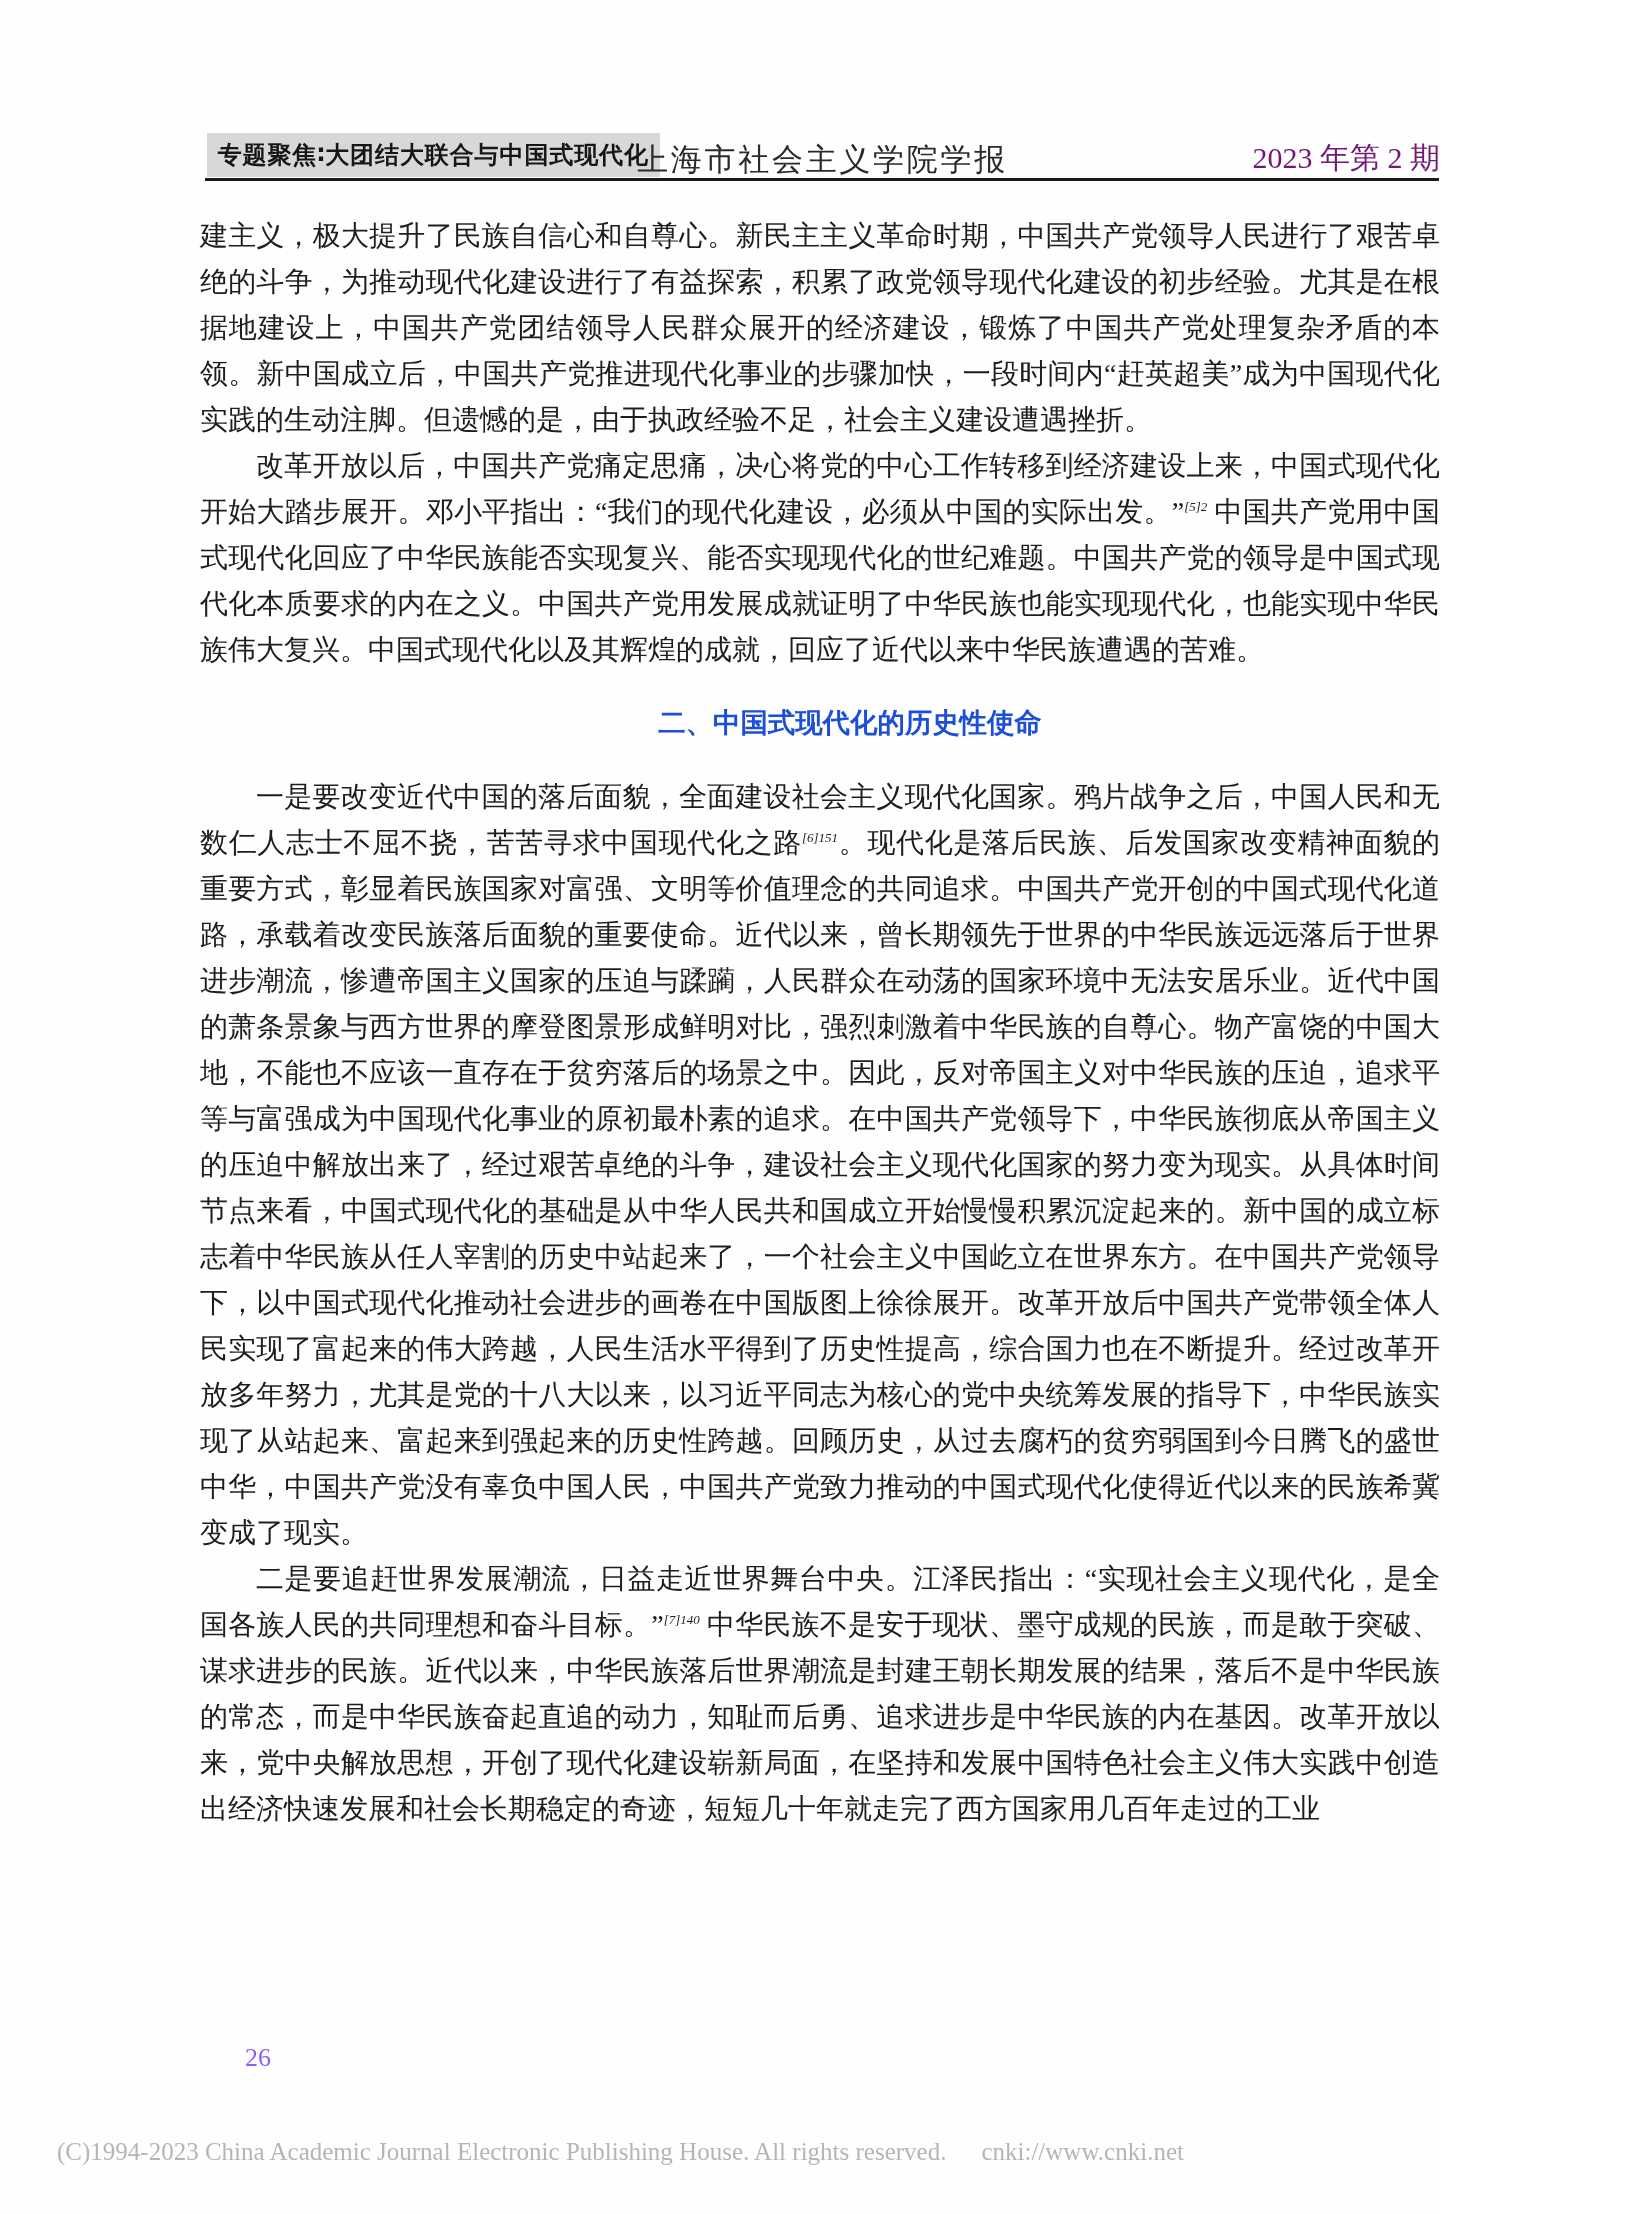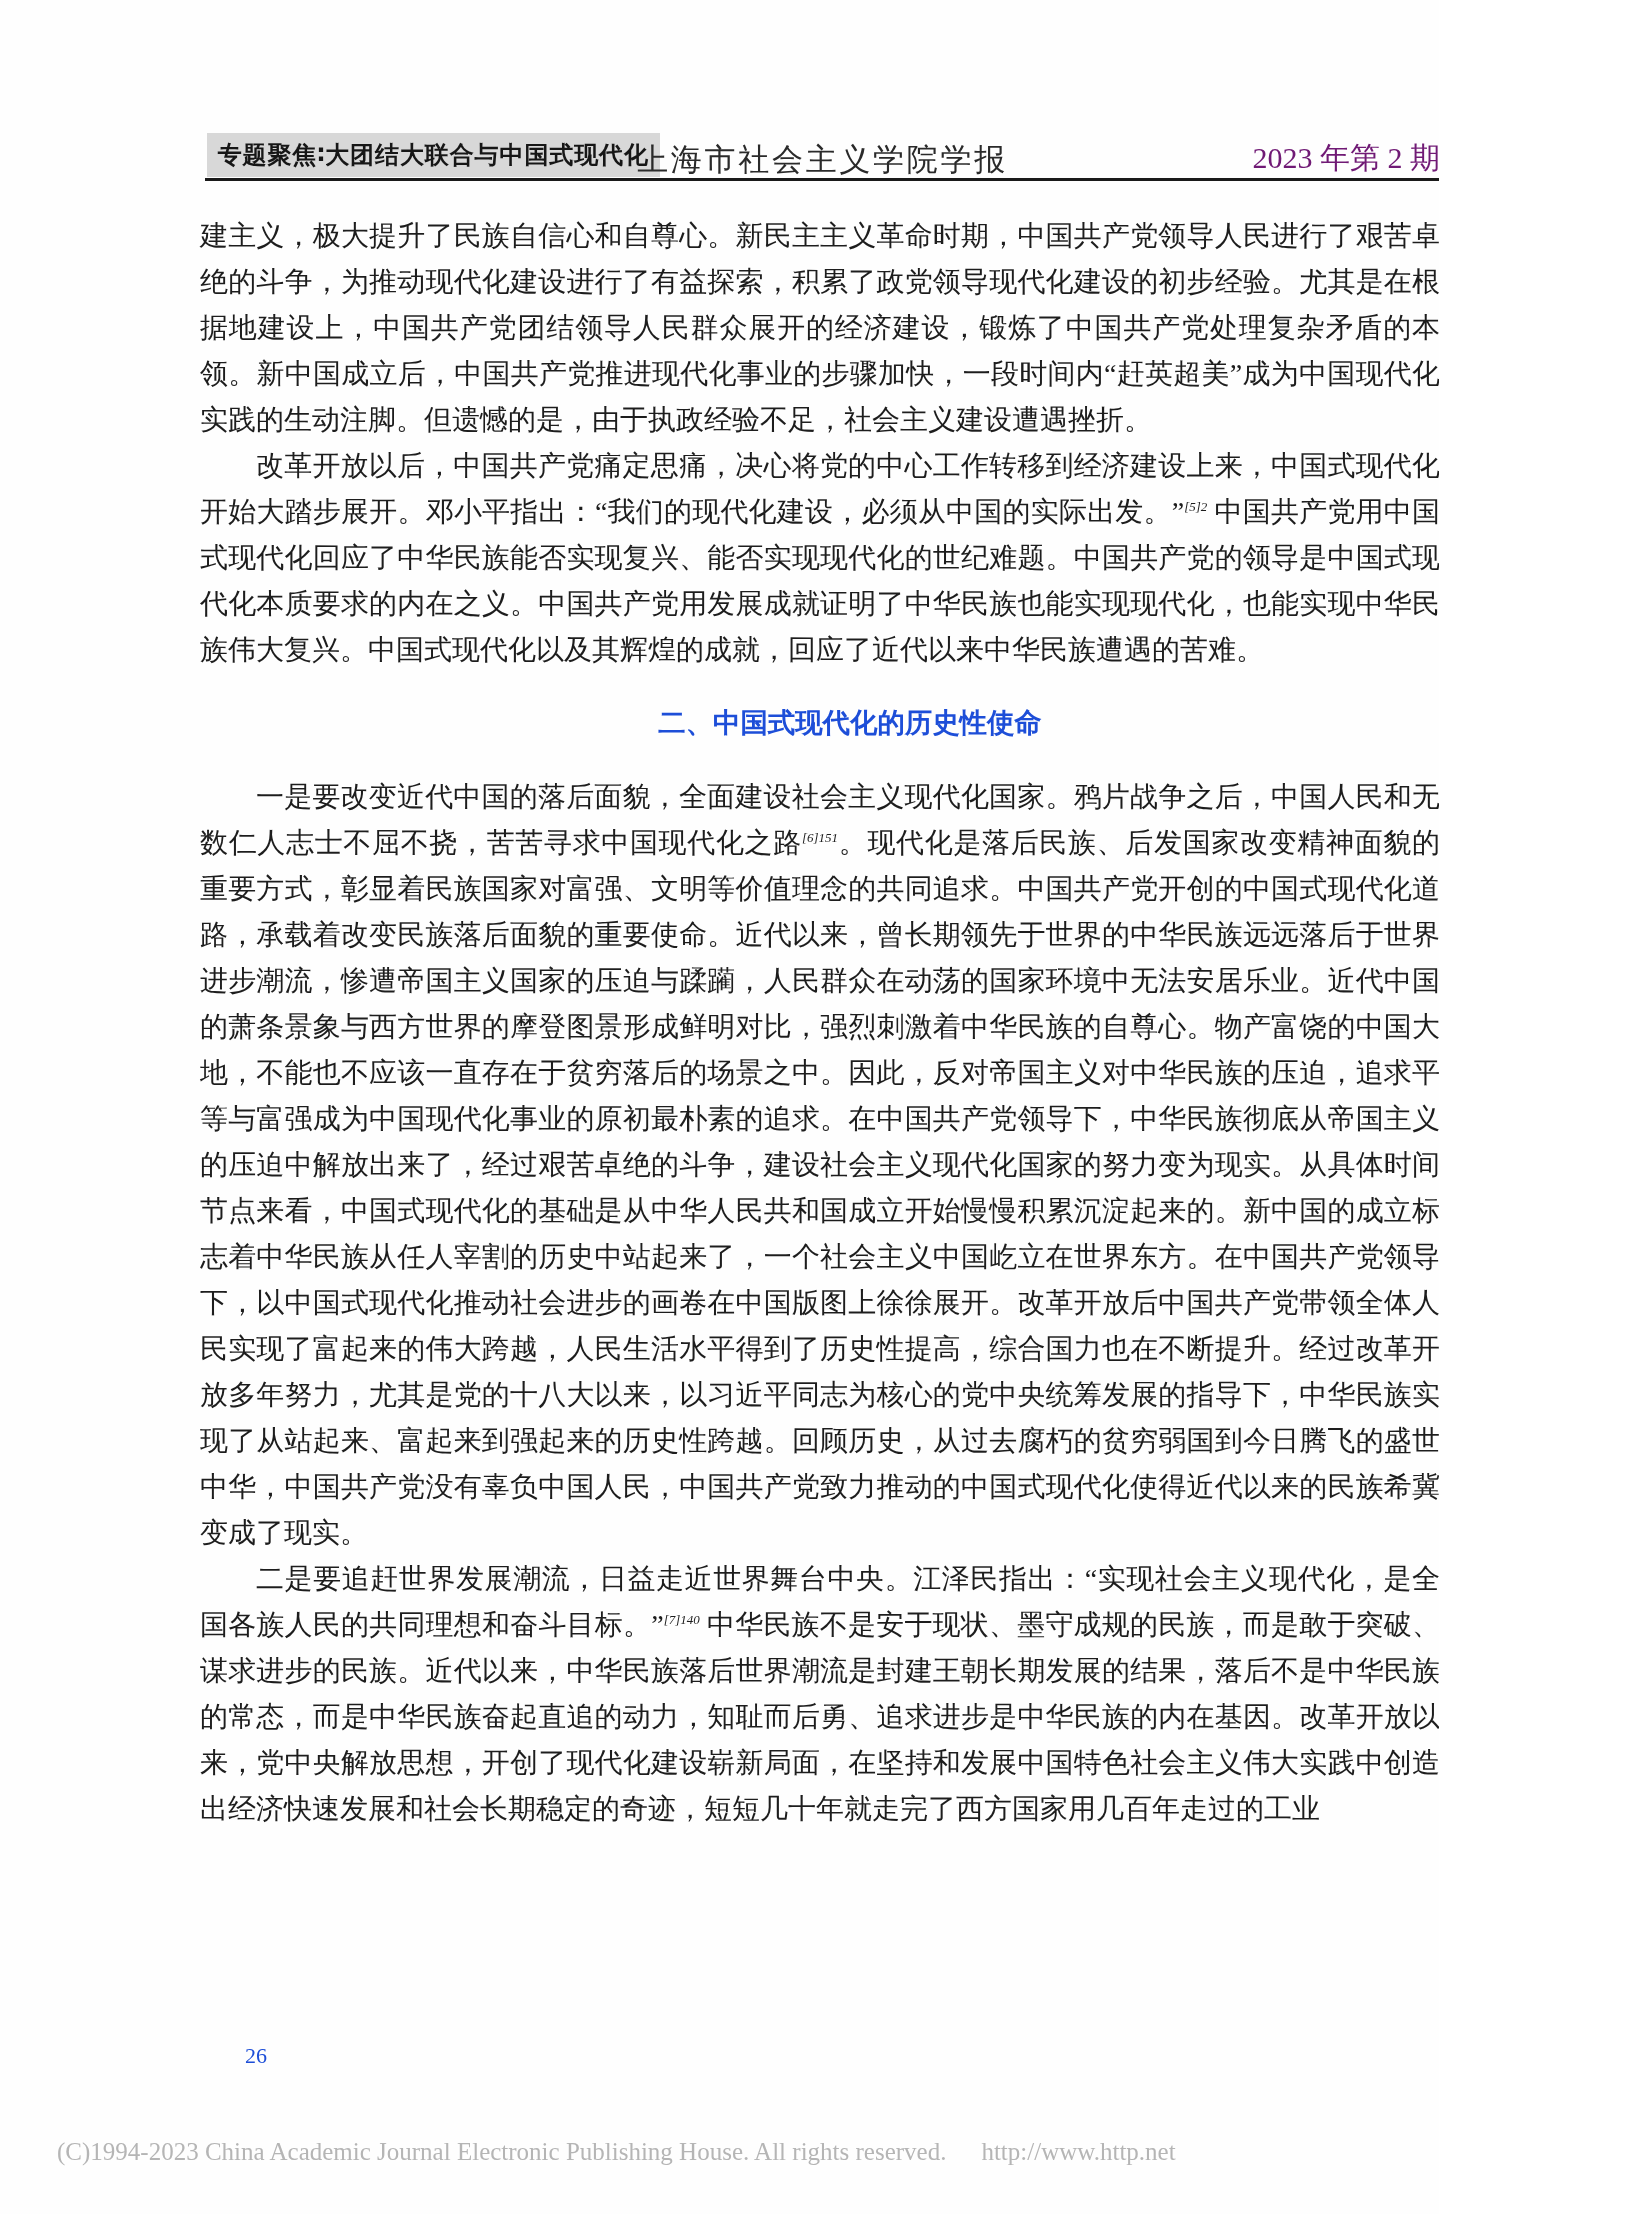--- a/index.html
+++ b/index.html
@@ -107,22 +107,22 @@
     vertical-align: super;
     letter-spacing: 0;
     font-style: italic;
   }
 
   
   .page-number {
     position: absolute;
     left: 245px;
     top: 2043px;
-    font-size: 22px;
-    color: #1d4ed8;
+    font-size: 26px;
+    color: #8b5cf6;
   }
 
   
   .footer {
     position: absolute;
     left: 57px;
     top: 2138px;
     font-size: 25px;
     color: #b5b5b5;
     white-space: nowrap;
@@ -149,17 +149,17 @@
       <p class="no-indent">建主义，极大提升了民族自信心和自尊心。新民主主义革命时期，中国共产党领导人民进行了艰苦卓绝的斗争，为推动现代化建设进行了有益探索，积累了政党领导现代化建设的初步经验。尤其是在根据地建设上，中国共产党团结领导人民群众展开的经济建设，锻炼了中国共产党处理复杂矛盾的本领。新中国成立后，中国共产党推进现代化事业的步骤加快，一段时间内“赶英超美”成为中国现代化实践的生动注脚。但遗憾的是，由于执政经验不足，社会主义建设遭遇挫折。</p>
       <p class="indent">改革开放以后，中国共产党痛定思痛，决心将党的中心工作转移到经济建设上来，中国式现代化开始大踏步展开。邓小平指出：“我们的现代化建设，必须从中国的实际出发。”<sup>[5]2</sup> 中国共产党用中国式现代化回应了中华民族能否实现复兴、能否实现现代化的世纪难题。中国共产党的领导是中国式现代化本质要求的内在之义。中国共产党用发展成就证明了中华民族也能实现现代化，也能实现中华民族伟大复兴。中国式现代化以及其辉煌的成就，回应了近代以来中华民族遭遇的苦难。</p>
       <h2>二、中国式现代化的历史性使命</h2>
       <p class="indent">一是要改变近代中国的落后面貌，全面建设社会主义现代化国家。鸦片战争之后，中国人民和无数仁人志士不屈不挠，苦苦寻求中国现代化之路<sup>[6]151</sup>。现代化是落后民族、后发国家改变精神面貌的重要方式，彰显着民族国家对富强、文明等价值理念的共同追求。中国共产党开创的中国式现代化道路，承载着改变民族落后面貌的重要使命。近代以来，曾长期领先于世界的中华民族远远落后于世界进步潮流，惨遭帝国主义国家的压迫与蹂躏，人民群众在动荡的国家环境中无法安居乐业。近代中国的萧条景象与西方世界的摩登图景形成鲜明对比，强烈刺激着中华民族的自尊心。物产富饶的中国大地，不能也不应该一直存在于贫穷落后的场景之中。因此，反对帝国主义对中华民族的压迫，追求平等与富强成为中国现代化事业的原初最朴素的追求。在中国共产党领导下，中华民族彻底从帝国主义的压迫中解放出来了，经过艰苦卓绝的斗争，建设社会主义现代化国家的努力变为现实。从具体时间节点来看，中国式现代化的基础是从中华人民共和国成立开始慢慢积累沉淀起来的。新中国的成立标志着中华民族从任人宰割的历史中站起来了，一个社会主义中国屹立在世界东方。在中国共产党领导下，以中国式现代化推动社会进步的画卷在中国版图上徐徐展开。改革开放后中国共产党带领全体人民实现了富起来的伟大跨越，人民生活水平得到了历史性提高，综合国力也在不断提升。经过改革开放多年努力，尤其是党的十八大以来，以习近平同志为核心的党中央统筹发展的指导下，中华民族实现了从站起来、富起来到强起来的历史性跨越。回顾历史，从过去腐朽的贫穷弱国到今日腾飞的盛世中华，中国共产党没有辜负中国人民，中国共产党致力推动的中国式现代化使得近代以来的民族希冀变成了现实。</p>
       <p class="indent">二是要追赶世界发展潮流，日益走近世界舞台中央。江泽民指出：“实现社会主义现代化，是全国各族人民的共同理想和奋斗目标。”<sup>[7]140</sup> 中华民族不是安于现状、墨守成规的民族，而是敢于突破、谋求进步的民族。近代以来，中华民族落后世界潮流是封建王朝长期发展的结果，落后不是中华民族的常态，而是中华民族奋起直追的动力，知耻而后勇、追求进步是中华民族的内在基因。改革开放以来，党中央解放思想，开创了现代化建设崭新局面，在坚持和发展中国特色社会主义伟大实践中创造出经济快速发展和社会长期稳定的奇迹，短短几十年就走完了西方国家用几百年走过的工业</p>
     </div>
 
   <div class="page-number">26</div>
 
   <div class="footer">
-    <span class="footer-copyright">(C)1994-2023 China Academic Journal Electronic Publishing House. All rights reserved.</span><span class="footer-url">http://www.http.net</span>
+    <span class="footer-copyright">(C)1994-2023 China Academic Journal Electronic Publishing House. All rights reserved.</span><span class="footer-url">cnki://www.cnki.net</span>
   </div>
 
 </div>
 
 
 </body></html>

